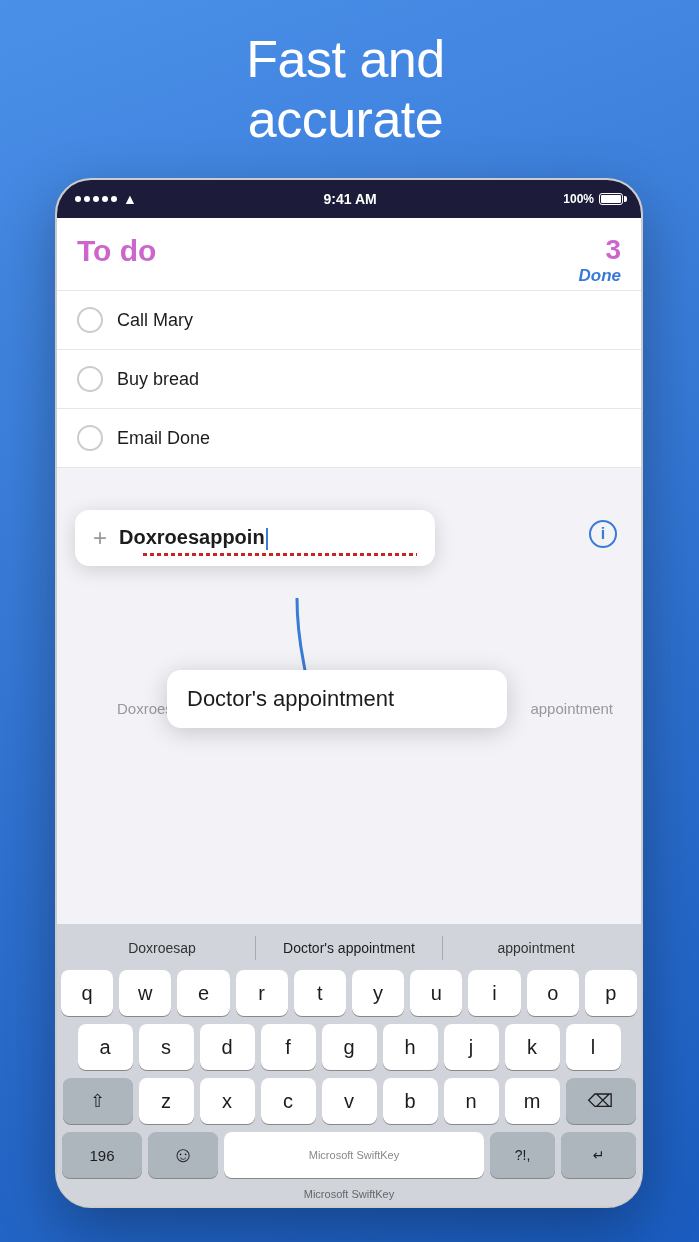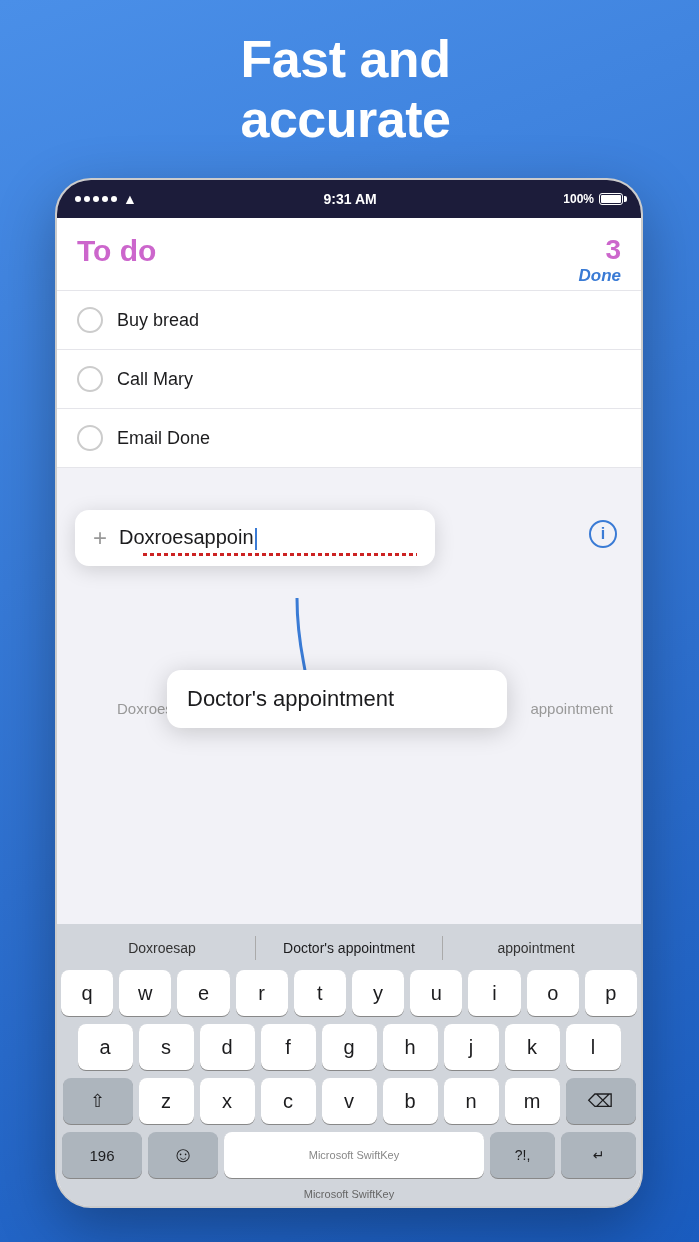--- a/index.html
+++ b/index.html
@@ -21,21 +21,21 @@
 
     
     .headline {
       position: absolute;
       top: 30px;
       left: 0;
       right: 8px;
       text-align: center;
       color: white;
       font-size: 52px;
-      font-weight: 700;
+      font-weight: 400;
       line-height: 1.15;
       letter-spacing: -0.5px;
     }
 
     
     .phone-frame {
       position: absolute;
       top: 178px;
       left: 55px;
       width: 588px;
@@ -192,21 +192,21 @@
       z-index: 10;
     }
     .plus-icon {
       font-size: 24px;
       color: #999;
       font-weight: 300;
     }
     .input-text {
       font-size: 20px;
       color: #1c1c1e;
-      font-weight: 400;
+      font-weight: 700;
     }
     .cursor {
       display: inline-block;
       width: 2px;
       height: 22px;
       background: #3a7bd5;
       vertical-align: middle;
       margin-left: 1px;
     }
     .squiggly {
@@ -405,21 +405,21 @@
     <div class="status-left">
       <div class="signal-dots">
         <div class="signal-dot"></div>
         <div class="signal-dot"></div>
         <div class="signal-dot"></div>
         <div class="signal-dot"></div>
         <div class="signal-dot"></div>
       </div>
       <span class="wifi-icon">▲</span>
     </div>
-    <div class="status-center">9:31 AM</div>
+    <div class="status-center">9:41 AM</div>
     <div class="status-right">
       <span>100%</span>
       <div class="battery">
         <div class="battery-fill"></div>
       </div>
     </div>
   </div>
 
   <div class="app-content">
 
@@ -427,25 +427,25 @@
       <div class="app-title">To do</div>
       <div class="header-right">
         <span class="task-count">3</span>
         <span class="done-btn">Done</span>
       </div>
     </div>
 
     <div class="task-list">
       <div class="task-item">
         <div class="task-circle"></div>
-        <span class="task-text">Buy bread</span>
+        <span class="task-text">Call Mary</span>
       </div>
       <div class="task-item">
         <div class="task-circle"></div>
-        <span class="task-text">Call Mary</span>
+        <span class="task-text">Buy bread</span>
       </div>
       <div class="task-item">
         <div class="task-circle"></div>
         <span class="task-text">Email Done</span>
       </div>
     </div>
 
     <div class="input-tooltip" style="position:absolute; top:330px; left:18px; width:360px;">
       <span class="plus-icon">+</span>
       <span class="input-text">

